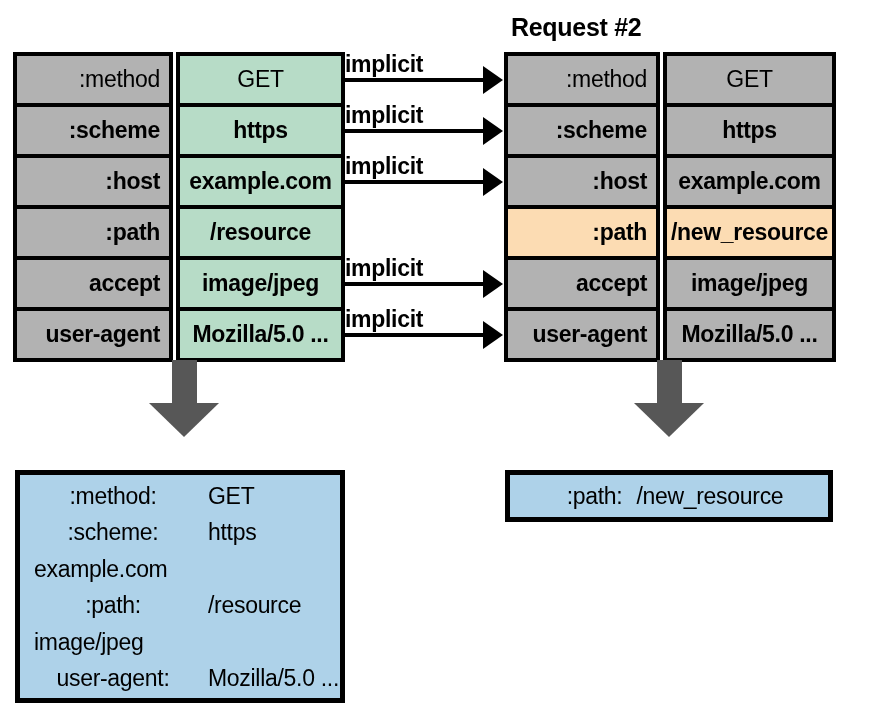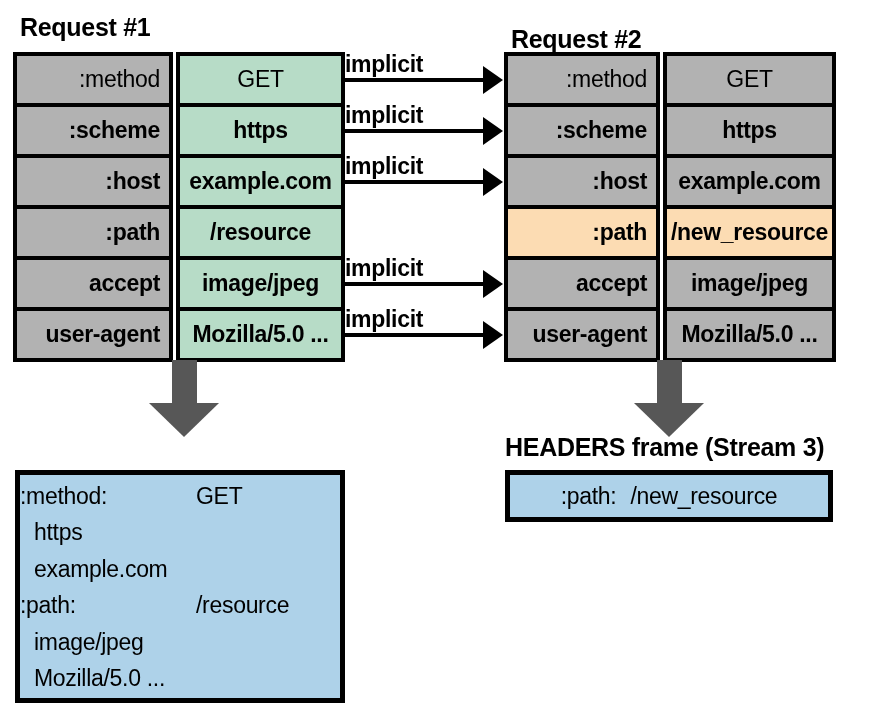--- a/index.html
+++ b/index.html
@@ -53,36 +53,35 @@
     border-top:34px solid var(--dark);
   }
 
   
   .frame-box{
     position:absolute;box-sizing:border-box;border:5px solid #000;
     background:var(--blue);
   }
   #frame1{left:15px;top:470px;width:330px;height:233px;padding-top:3px;}
   .f-line{display:flex;align-items:center;height:36.5px;font-size:23px;white-space:nowrap;}
-  .f-key{width:162px;text-align:left;}
+  .f-key{width:162px;text-align:center;padding-left:12px;}
   .f-val{margin-left:14px;}
   #frame2{
     left:505px;top:470px;width:328px;height:52px;
     display:flex;align-items:center;justify-content:center;
   }
   #frame2 .f-line{height:auto;}
   #frame2 .f-key{width:auto;}
 </style>
 </head>
 <body style="--gray: #b2b2b2; --green: #b7dcc7; --orange: #fcdcb3; --blue: #aed2e9; --dark: #575757;">
 
 <div class="canvas">
 
-  <div class="req-title" style="left:20px;top:13px">Request #1</div>
-  <div class="req-title" style="left:511px;top:25px">Request #2</div>
+  <div class="req-title" style="left:511px;top:13px">Request #2</div>
 
   <div class="htable" id="table1" style="left:13px;top:52px">
       <div class="t-row">
         <div class="t-cell t-key">:method</div>
         <div class="t-cell t-val">GET</div>
       </div>
       <div class="t-row">
         <div class="t-cell t-key">:scheme</div>
         <div class="t-cell t-val">https</div>
       </div>
@@ -156,41 +155,42 @@
         <div class="imp-line"></div>
         <div class="imp-head"></div>
       </div>
     </div>
 
   <div class="dshaft" style="left:172px;top:360px"></div>
   <div class="dhead" style="left:149px;top:403px"></div>
   <div class="dshaft" style="left:657px;top:360px"></div>
   <div class="dhead" style="left:634px;top:403px"></div>
 
-  <div class="frame-title" style="left:505px;top:433px">HEADERS frame (Stream 3)</div>
 
   <div class="frame-box" id="frame1">
       <div class="f-line">
         <span class="f-key">:method:</span>
         <span class="f-val">GET</span>
       </div>
       <div class="f-line">
+        <span class="f-key">:scheme:</span>
         <span class="f-val">https</span>
       </div>
       <div class="f-line">
         <span class="f-val">example.com</span>
       </div>
       <div class="f-line">
         <span class="f-key">:path:</span>
         <span class="f-val">/resource</span>
       </div>
       <div class="f-line">
         <span class="f-val">image/jpeg</span>
       </div>
       <div class="f-line">
+        <span class="f-key">user-agent:</span>
         <span class="f-val">Mozilla/5.0 ...</span>
       </div>
     </div>
   <div class="frame-box" id="frame2">
       <div class="f-line">
         <span class="f-key">:path:</span>
         <span class="f-val">/new_resource</span>
       </div>
     </div>
 

